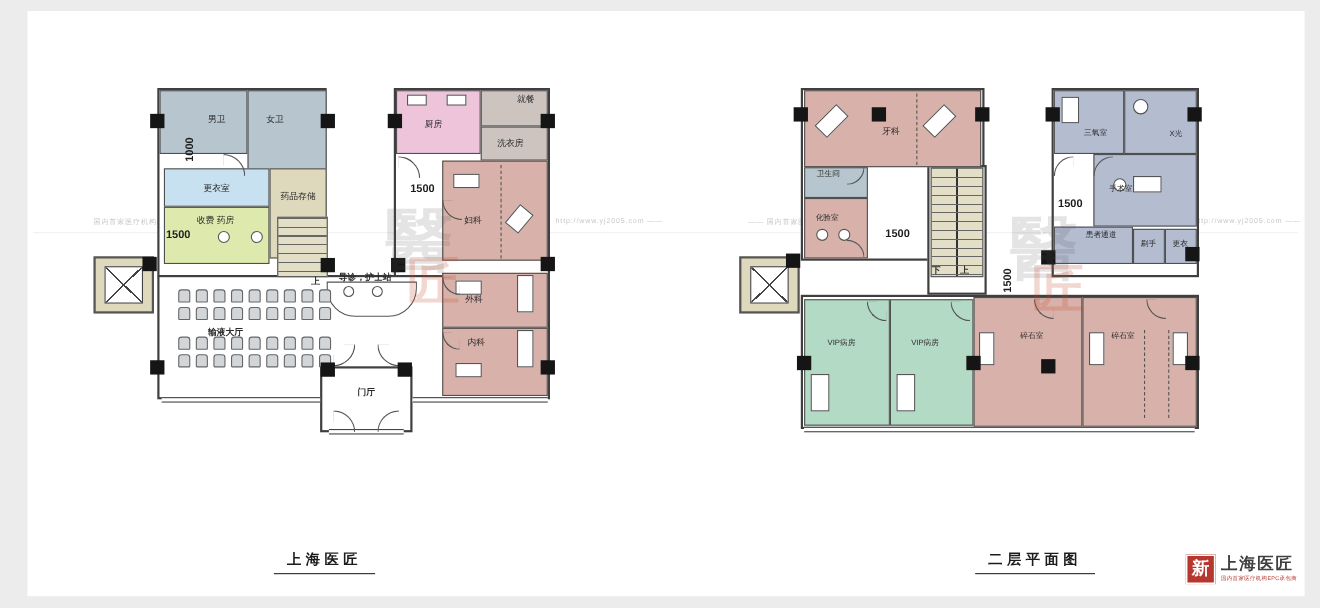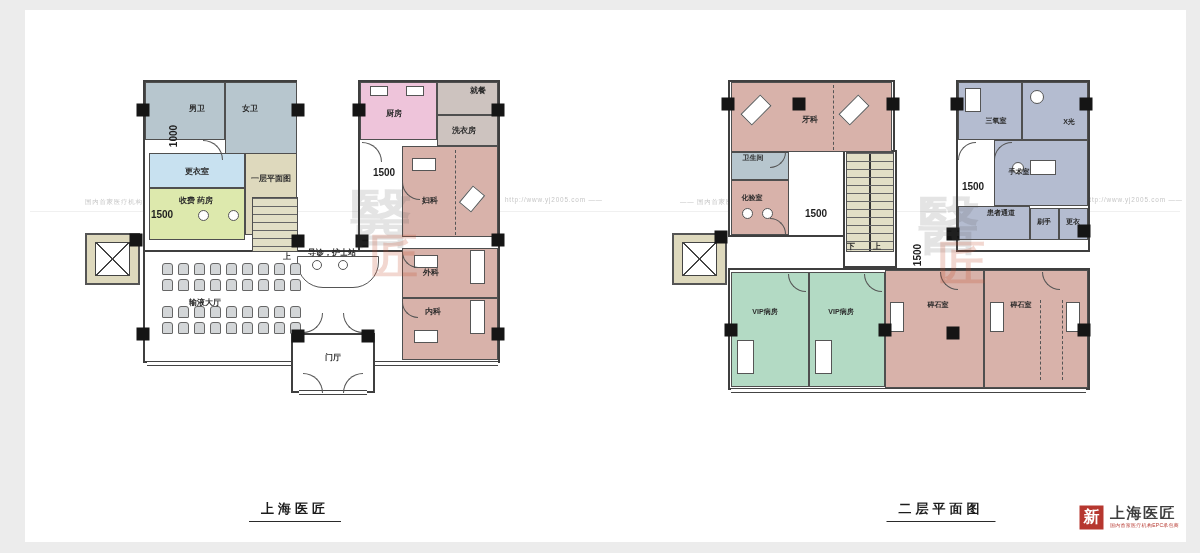--- a/index.html
+++ b/index.html
@@ -5,21 +5,21 @@
   html,body{margin:0;padding:0;}
   body{
     width:1200px;height:553px;position:relative;overflow:hidden;
     background:#ececec;
     font-family:"Liberation Sans", sans-serif;
   }
   #sheet{position:absolute;left:25px;top:10px;width:1161px;height:532px;background:#ffffff;}
   .shell{position:absolute;background:#fff;border:2px solid #3f3f3f;box-sizing:border-box;z-index:1;}
   .room{position:absolute;border:1px solid #4f4f4f;box-sizing:border-box;z-index:2;}
   .stairs{position:absolute;border:1px solid #4f4f4f;box-sizing:border-box;z-index:2;}
-  .rlabel{position:absolute;transform:translate(-50%,-50%);color:#2b2b2b;white-space:nowrap;z-index:6;font-weight:700;text-align:right;}
+  .rlabel{position:absolute;transform:translate(-50%,-50%);color:#2b2b2b;white-space:nowrap;z-index:6;font-weight:400;text-align:right;}
   .note{position:absolute;transform:translate(-50%,-50%);color:#2b2b2b;white-space:nowrap;z-index:6;font-weight:700;}
   .dim{position:absolute;transform:translate(-50%,-50%);font-size:10px;color:#1e1e1e;z-index:6;white-space:nowrap;font-weight:600;}
   .dim.vert{transform:translate(-50%,-50%) rotate(-90deg);}
   .col{position:absolute;width:13px;height:13px;background:#151515;z-index:5;transform:translate(-50%,-50%);}
   .furn{position:absolute;background:#fff;border:1px solid #555;box-sizing:border-box;z-index:3;}
   .furn.circle{border-radius:50%;}
   .arc{position:absolute;z-index:4;box-sizing:border-box;background:transparent;}
   .dashline{position:absolute;width:0;border-left:1px dashed #555;z-index:3;}
   .window{position:absolute;height:5px;background:#fff;border-top:1px solid #444;border-bottom:1px solid #444;box-sizing:border-box;z-index:3;}
   .counter{position:absolute;background:#fff;border:1.5px solid #555;border-radius:0 0 26px 26px;box-sizing:border-box;z-index:3;}
@@ -59,21 +59,21 @@
     <div class="elev" style="left: 60px; top: 223px; width: 55px; height: 52px; background: rgb(222, 217, 189);">
       <div class="elev-in"></div>
     </div>
     <div class="room" style="left: 120px; top: 72px; width: 80px; height: 58px; background: rgb(183, 198, 206);"></div>
     <div class="rlabel" style="left: 172px; top: 98px; font-size: 8px;">男卫</div>
     <div class="room" style="left: 200px; top: 72px; width: 72px; height: 73px; background: rgb(183, 198, 206);"></div>
     <div class="rlabel" style="left: 225px; top: 98px; font-size: 8px;">女卫</div>
     <div class="room" style="left: 124px; top: 143px; width: 96px; height: 35px; background: rgb(200, 225, 240);"></div>
     <div class="rlabel" style="left: 172px; top: 160.5px; font-size: 8px;">更衣室</div>
     <div class="room" style="left: 220px; top: 143px; width: 52px; height: 82px; background: rgb(222, 217, 189);"></div>
-    <div class="rlabel" style="left: 246px; top: 168px; font-size: 8px;">一层平面图</div>
+    <div class="rlabel" style="left: 246px; top: 168px; font-size: 8px;">药品存储</div>
     <div class="room" style="left: 124px; top: 178px; width: 96px; height: 52px; background: rgb(221, 233, 173);"></div>
     <div class="rlabel" style="left: 171px; top: 190px; font-size: 8px;">收费 药房</div>
     <div class="room" style="left: 335px; top: 72px; width: 77px; height: 58px; background: rgb(238, 196, 218);"></div>
     <div class="rlabel" style="left: 369px; top: 103px; font-size: 8px;">厨房</div>
     <div class="room" style="left: 412px; top: 72px; width: 61px; height: 33px; background: rgb(205, 195, 191);"></div>
     <div class="rlabel" style="left: 453px; top: 80px; font-size: 8px;">就餐</div>
     <div class="room" style="left: 412px; top: 105px; width: 61px; height: 31px; background: rgb(205, 195, 191);"></div>
     <div class="rlabel" style="left: 439px; top: 120px; font-size: 8px;">洗衣房</div>
     <div class="room" style="left: 377px; top: 136px; width: 96px; height: 91px; background: rgb(216, 178, 170);"></div>
     <div class="rlabel" style="left: 405px; top: 190px; font-size: 8px;">妇科</div>

